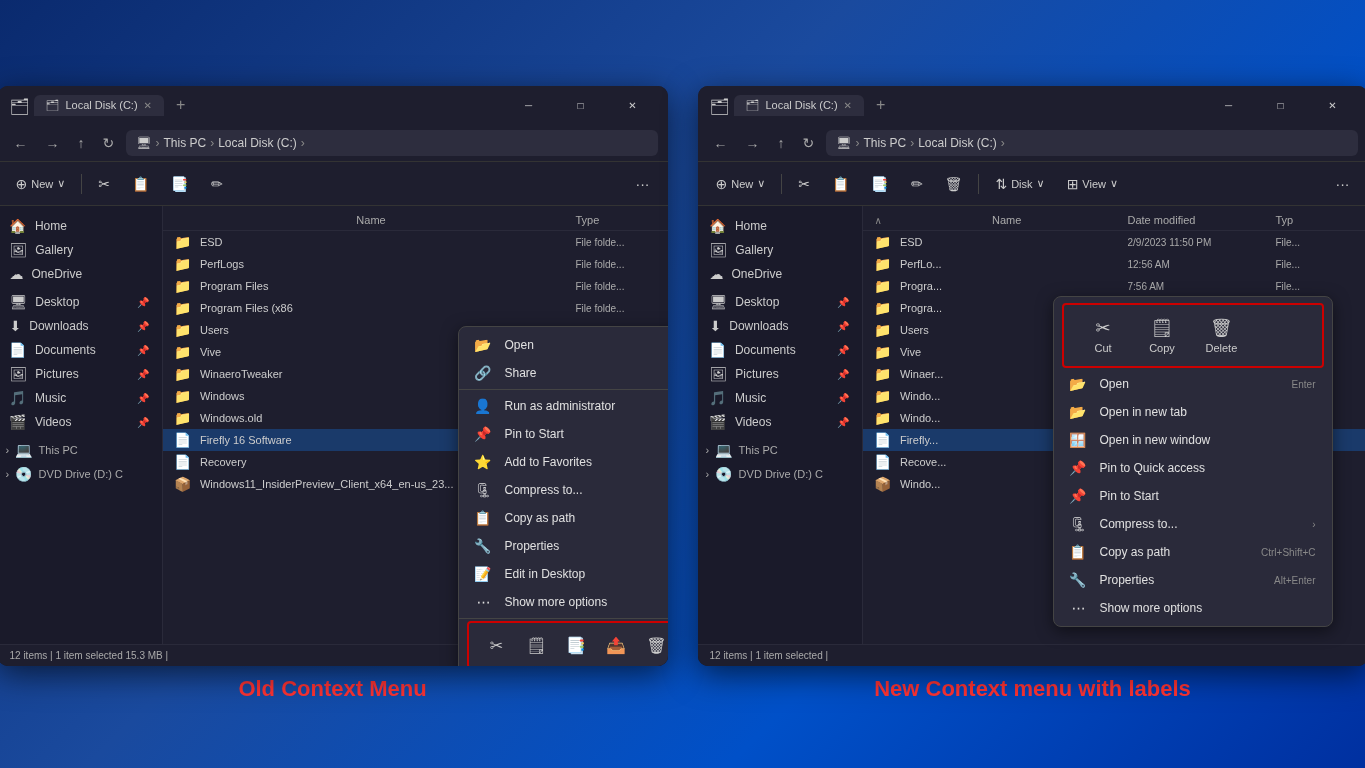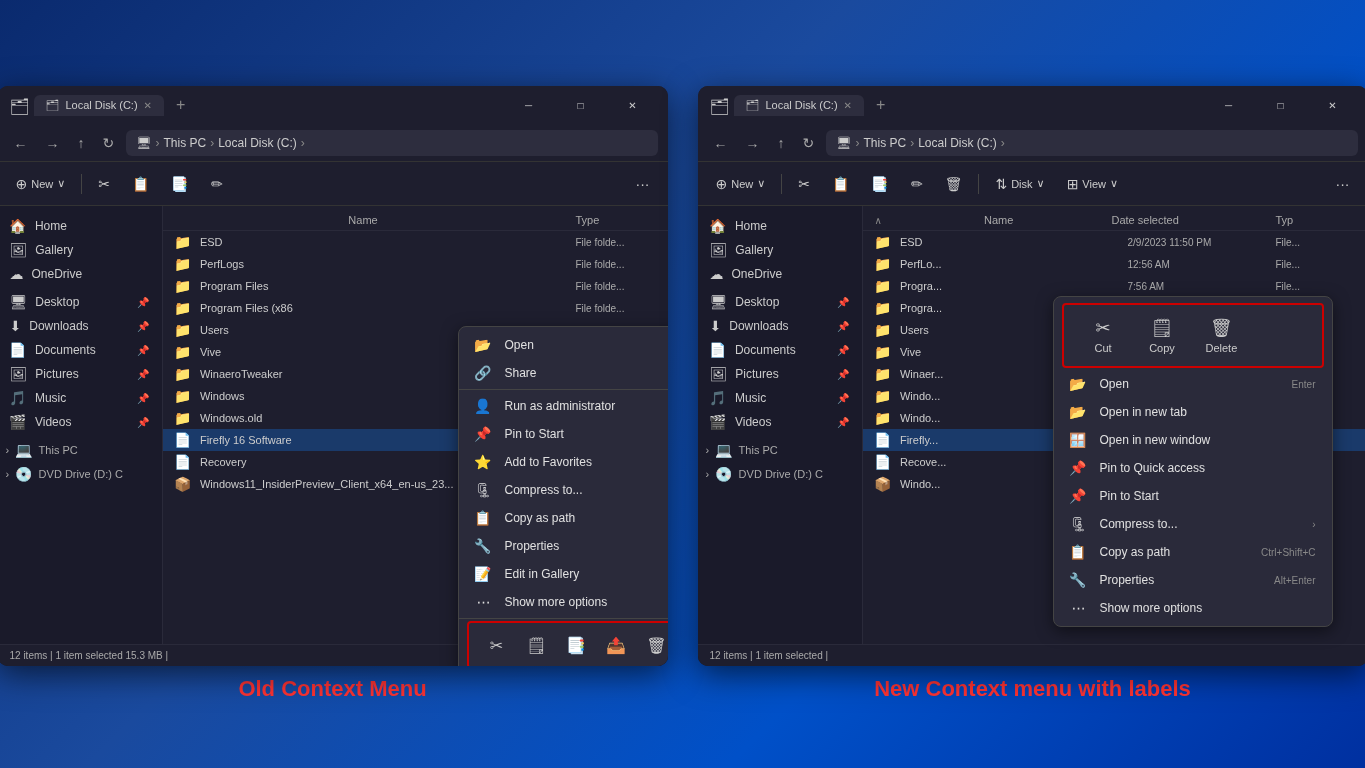--- a/index.html
+++ b/index.html
@@ -223,21 +223,21 @@
       align-items: center;
       padding: 4px 12px;
       font-size: 11px;
       color: #aaa;
       border-bottom: 1px solid #2a2a3a;
       gap: 8px;
     }
 
     .col-name { flex: 1; text-align: center; }
     .col-modified { width: 140px; }
-    .col-type { width: 80px; margin-left: 16px; }
+    .col-type { width: 80px; }
 
     .file-item {
       display: flex;
       align-items: center;
       padding: 3px 12px;
       font-size: 12px;
       color: #ccc;
       cursor: pointer;
       gap: 8px;
     }
@@ -583,21 +583,21 @@
               <span class="item-label">Copy as path</span>
 
             </div>
             <div class="context-menu-item">
               <span class="item-icon">🔧</span>
               <span class="item-label">Properties</span>
 
             </div>
             <div class="context-menu-item">
               <span class="item-icon">📝</span>
-              <span class="item-label">Edit in Gallery</span>
+              <span class="item-label">Edit in Desktop</span>
             </div>
             <div class="context-menu-item">
               <span class="item-icon">⋯</span>
               <span class="item-label">Show more options</span>
             </div>
             <div class="context-menu-sep"></div>
 
             <div class="quick-action-bar">
               <div class="quick-action-icon">✂</div>
               <div class="quick-action-icon">🗒</div>
@@ -743,21 +743,21 @@
             <span>›</span>
             <span class="sidebar-icon">💿</span>
             <span>DVD Drive (D:) C</span>
           </div>
         </div>
 
         <div class="file-list" style="position:relative">
           <div class="file-list-header">
             <span style="font-size:10px;color:#888;margin-right:4px">∧</span>
             <span class="col-name">Name</span>
-            <span class="col-modified">Date selected</span>
+            <span class="col-modified">Date modified</span>
             <span class="col-type">Typ</span>
           </div>
           <div class="file-item">
             <span class="file-icon">📁</span>
             <span class="file-name">ESD</span>
             <span class="file-modified">2/9/2023 11:50 PM</span>
             <span class="file-type">File...</span>
           </div>
           <div class="file-item">
             <span class="file-icon">📁</span>

